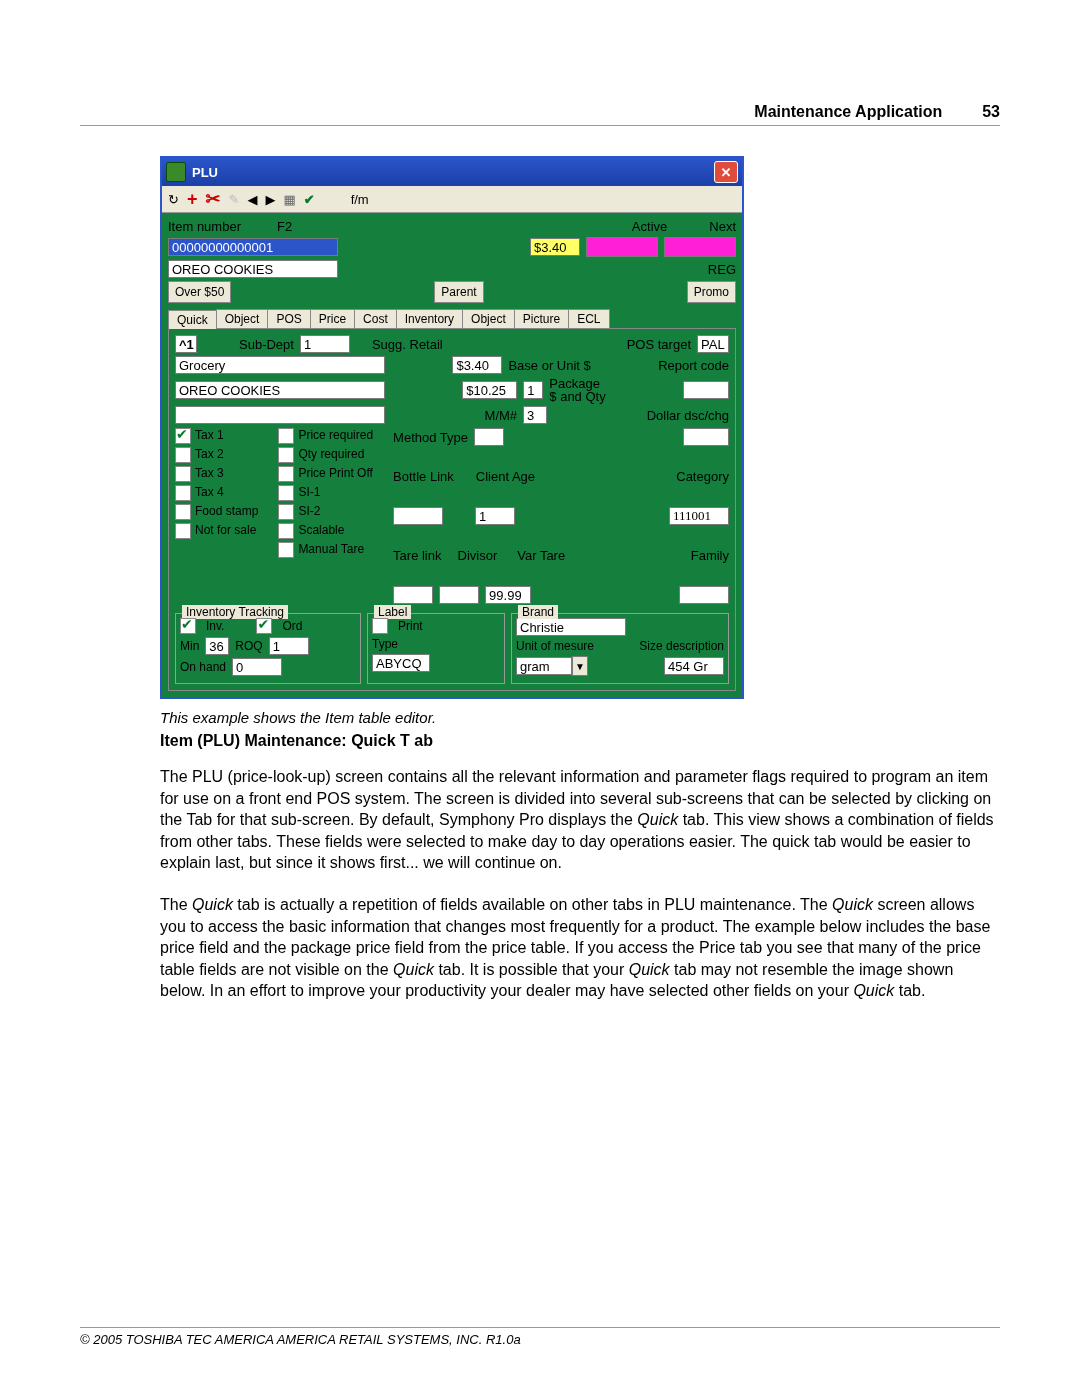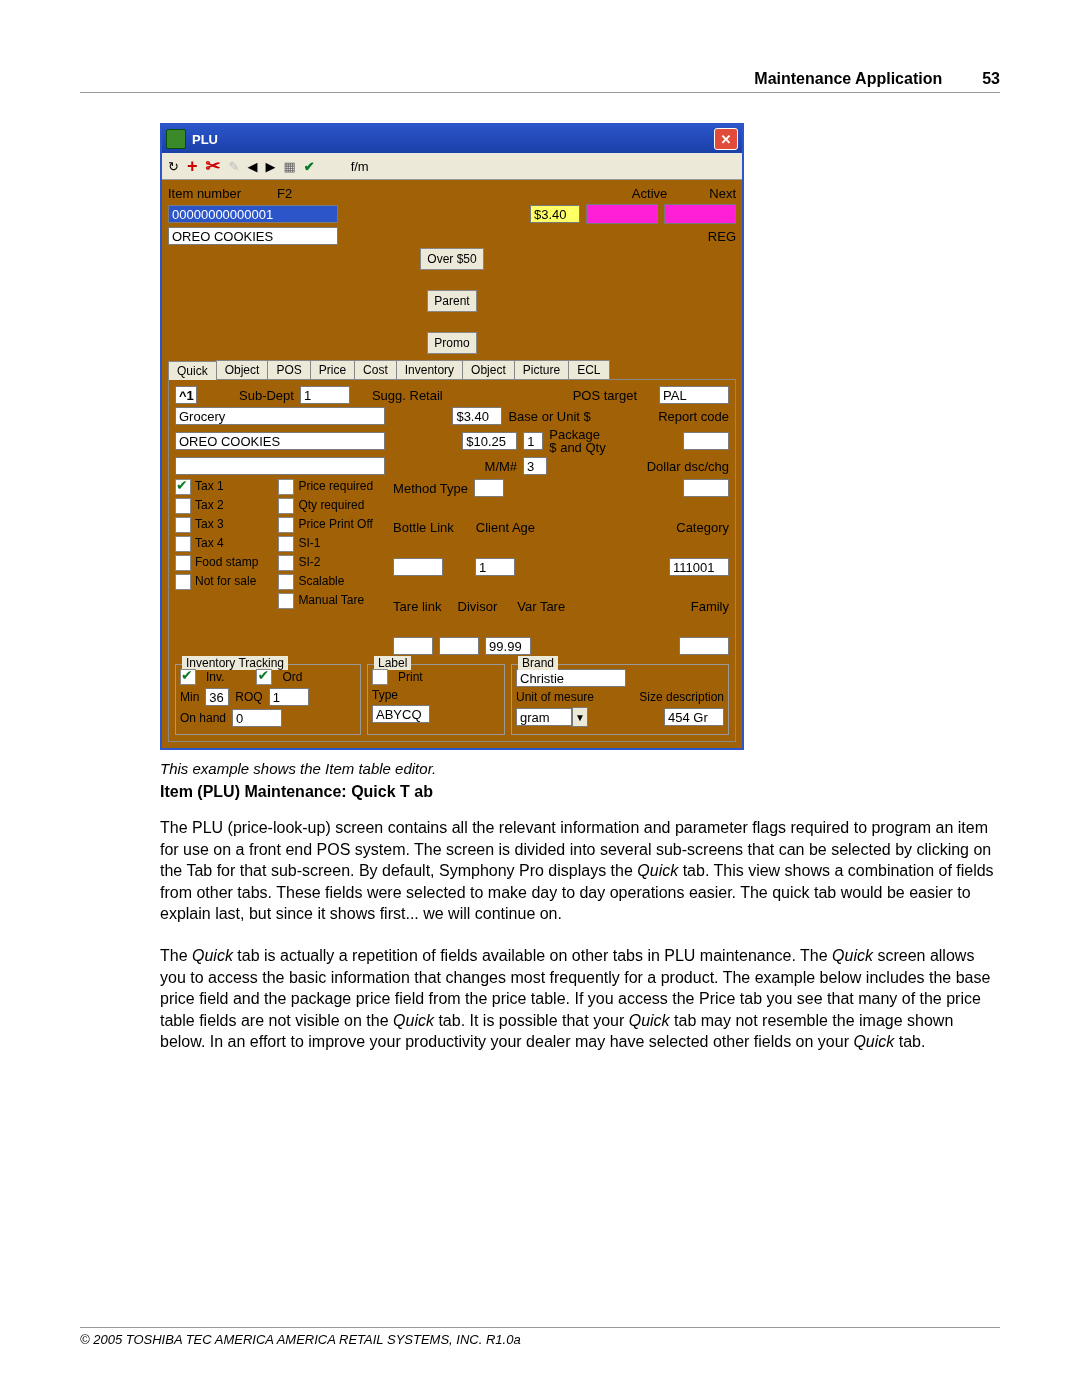--- a/index.html
+++ b/index.html
@@ -1,21 +1,21 @@
 <!DOCTYPE html>
 <html><head>
 <meta charset="utf-8">
 <style>
   body{margin:0;background:#fff;font-family:Arial,Helvetica,sans-serif;color:#000;}
-  .page{width:1080px;height:1397px;box-sizing:border-box;padding:70px 80px 40px;position:relative;}
+  .page{width:1080px;height:1397px;box-sizing:border-box;padding:103px 80px 40px;position:relative;}
   .hdr{display:flex;justify-content:flex-end;align-items:center;border-bottom:1px solid #999;padding-bottom:4px;margin-bottom:30px;font-size:16px;}
   .hdr .title{font-weight:bold;margin-right:40px;}
   .hdr .pg{font-weight:bold;}
   .shot-wrap{margin-left:80px;}
-  .shot{width:580px;border:2px solid #2b55c9;background:#a16207;font-family:Tahoma,Arial,sans-serif;font-size:13px;color:#000;}
+  .shot{width:580px;border:2px solid #2b55c9;background:#15803d;font-family:Tahoma,Arial,sans-serif;font-size:13px;color:#000;}
   .tb{background:linear-gradient(#2b55c9,#1a3fa8);color:#fff;display:flex;align-items:center;height:28px;padding:0 4px;font-weight:bold;}
   .tb .ico{width:18px;height:18px;background:#3a8a2a;border:1px solid #0a4a0a;margin-right:6px;border-radius:2px;}
   .tb .ttl{flex:1;}
   .tb .close{width:22px;height:20px;background:#e04b3a;border:1px solid #fff;color:#fff;display:flex;align-items:center;justify-content:center;border-radius:3px;font-weight:bold;}
   .toolbar{background:#ece9d8;border-bottom:1px solid #999;height:26px;display:flex;align-items:center;gap:8px;padding:0 6px;font-size:13px;}
   .toolbar span{display:inline-block;}
   .ti-red{color:#c00;font-weight:bold;font-size:18px;}
   .body{padding:6px;}
   .row{display:flex;align-items:center;gap:6px;margin-bottom:3px;}
   .lbl{font-size:13px;}
@@ -32,21 +32,21 @@
   .chk.on::after{content:"✔";color:#0a7a2a;position:absolute;left:0;top:-3px;font-size:14px;}
   .grid2{display:flex;gap:20px;}
   .col{display:flex;flex-direction:column;gap:3px;}
   .sec{border:1px solid #999;padding:4px;margin-top:6px;position:relative;}
   .sec .legend{position:absolute;top:-9px;left:6px;background:#ece9d8;padding:0 4px;font-size:12px;}
   .cap{font-style:italic;font-size:15px;margin-top:10px;margin-left:80px;}
   .h4{font-weight:bold;font-size:16px;margin:60px 0 8px 80px;}
   .h4b{font-weight:bold;font-size:16px;margin:6px 0 16px 80px;}
   .para{font-size:16px;line-height:1.35;margin:0 0 20px 80px;}
   .ftr{position:absolute;left:80px;right:80px;bottom:50px;border-top:1px solid #999;padding-top:4px;font-style:italic;font-size:13px;}
-  .r{display:flex;justify-content:space-between;gap:20px;flex-direction:column;}
+  .r{display:flex;justify-content:space-between;gap:0;}
   .dd{display:inline-flex;align-items:center;}
   .dd .arr{width:14px;height:18px;border:1px solid #7a7a7a;background:#ece9d8;display:flex;align-items:center;justify-content:center;font-size:10px;}
 </style>
 </head>
 <body>
 
 <div class="page">
   <div class="hdr">
     <span class="title">Maintenance Application</span>
     <span class="pg">53</span>
@@ -113,21 +113,21 @@
       <div class="pane">
         <div class="row">
           <span class="in" style="width:22px;font-weight:bold;">^1</span>
           <span style="width:30px;"></span>
           <span class="lbl">Sub-Dept</span>
           <span class="in" style="width:50px;text-align:right;">1</span>
           <span style="width:10px;"></span>
           <span class="lbl">Sugg. Retail</span>
           <span style="flex:1"></span>
           <span class="lbl">POS target</span>
-          <span class="in" style="width:70px;margin-left:16px;">PAL</span>
+          <span class="in" style="width:32px;">PAL</span>
         </div>
         <div class="row">
           <span class="in" style="width:210px;">Grocery</span>
           <span style="flex:1"></span>
           <span class="in" style="width:50px;text-align:right;">$3.40</span>
           <span class="lbl">Base or Unit $</span>
           <span style="flex:1"></span>
           <span class="lbl">Report code</span>
         </div>
         <div class="row">
@@ -179,21 +179,21 @@
                   <span style="width:10px"></span>
                   <span class="lbl">Client Age</span>
                   <span style="flex:1"></span>
                   <span class="lbl">Category</span>
                 </div>
             <div class="row">
                   <span class="in" style="width:50px;"></span>
                   <span style="width:20px"></span>
                   <span class="in" style="width:40px;text-align:right;">1</span>
                   <span style="flex:1"></span>
-                  <span class="in" style="width:60px;text-align:right;">111001</span>
+                  <span class="in" style="width:60px;text-align:right;font-family:Liberation Serif, serif;">111001</span>
                 </div>
             <div class="row">
                   <span class="lbl">Tare link</span>
                   <span style="width:4px"></span>
                   <span class="lbl">Divisor</span>
                   <span style="width:8px"></span>
                   <span class="lbl">Var Tare</span>
                   <span style="flex:1"></span>
                   <span class="lbl">Family</span>
                 </div>

